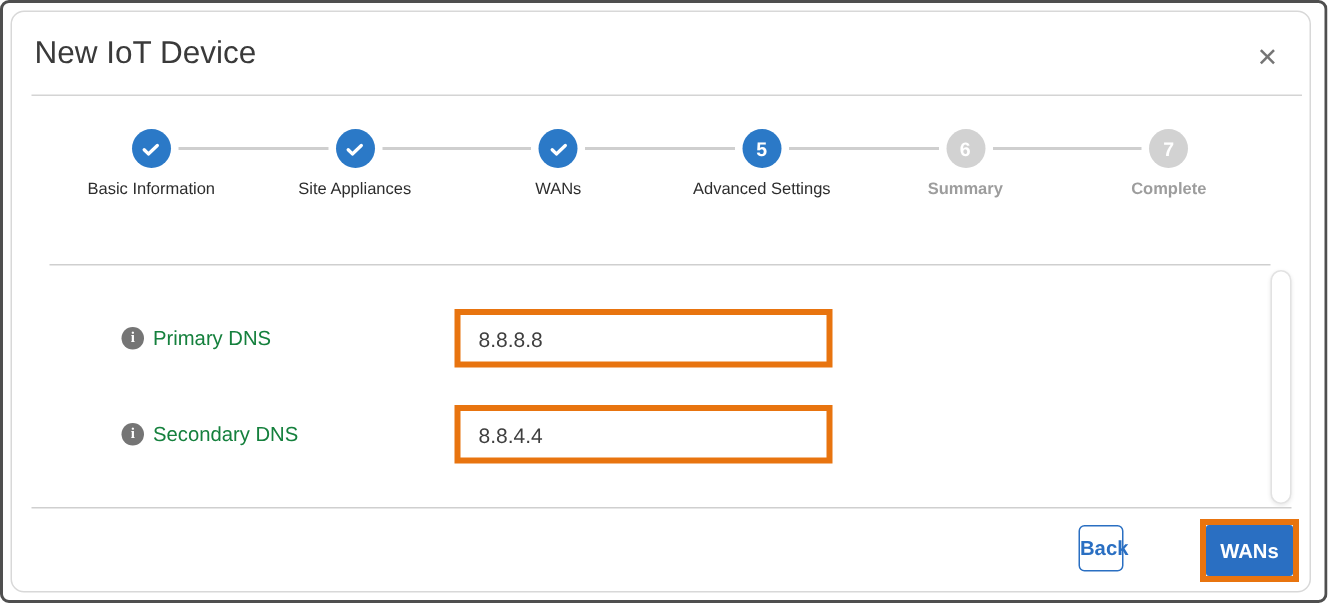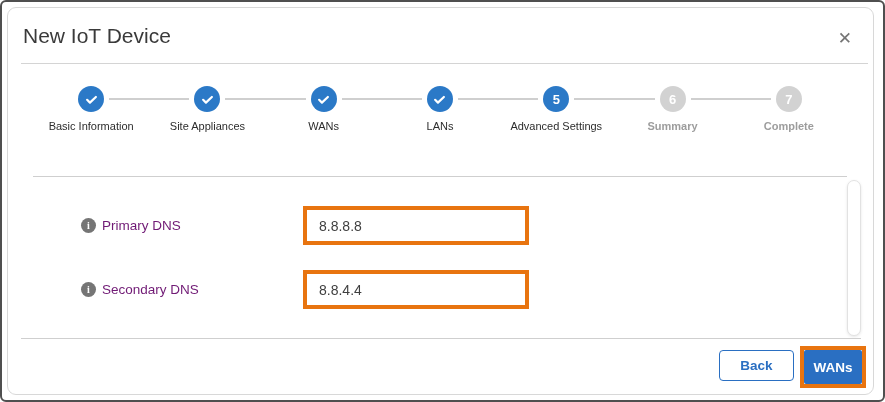--- a/index.html
+++ b/index.html
@@ -53,39 +53,39 @@
   }
 
   
   .field-row { position: absolute; left: 73px; right: 30px; height: 39px; display: flex; align-items: center; }
   .info-icon {
     width: 15px; height: 15px; border-radius: 50%; background: #757575;
     color: #fff; font-size: 10px; font-weight: bold; font-family: "Liberation Serif", serif;
     display: inline-flex; align-items: center; justify-content: center;
     flex: 0 0 auto; cursor: pointer;
   }
-  .field-label { margin-left: 6px; font-size: 13.5px; color: #701a75; }
+  .field-label { margin-left: 6px; font-size: 13.5px; color: #15803d; }
   .field-input {
     position: absolute; left: 222px; top: 0;
-    width: 226px; height: 39px;
+    width: 252px; height: 39px;
     border: 4px solid var(--highlight-orange); background: #fff;
     font-size: 14px; color: #3f3f3f; padding: 0 12px;
     font-family: "Liberation Sans", sans-serif; outline: none;
   }
 
   
   .scroll-thumb {
     position: absolute; left: 839px; top: 172px; width: 14px; height: 156px;
     background: #fff; border: 1px solid #e2e2e2; border-radius: 7px;
     box-shadow: 0 1px 3px rgba(0,0,0,0.10); cursor: pointer;
   }
 
   
   .back-btn {
-    position: absolute; left: 711px; top: 342px; width: 75px; height: 31px;
+    position: absolute; left: 711px; top: 342px; width: 30px; height: 31px;
     background: #fff; border: 1px solid var(--button-blue); border-radius: 4px;
     color: var(--button-blue); font-size: 13.5px; font-weight: bold;
     font-family: "Liberation Sans", sans-serif; cursor: pointer;
   }
   .next-highlight {
     position: absolute; left: 792px; top: 338px; width: 66px; height: 42px;
     border: 4px solid var(--highlight-orange);
   }
   .next-btn {
     width: 58px; height: 34px; display: block;
@@ -126,29 +126,20 @@
         </div>
         <div class="step completed">
           <div class="circle">
             <svg width="15" height="15" viewBox="0 0 24 24">
               <path d="M5 12.5l4.5 4.5L19 8" stroke="#fff" stroke-width="3.5" fill="none" stroke-linecap="round" stroke-linejoin="round"></path>
             </svg>
           </div>
           <div class="step-label">WANs</div>
           <div class="connector"></div>
         </div>
-        <div class="step completed">
-          <div class="circle">
-            <svg width="15" height="15" viewBox="0 0 24 24">
-              <path d="M5 12.5l4.5 4.5L19 8" stroke="#fff" stroke-width="3.5" fill="none" stroke-linecap="round" stroke-linejoin="round"></path>
-            </svg>
-          </div>
-          <div class="step-label">LANs</div>
-          <div class="connector"></div>
-        </div>
         <div class="step active">
           <div class="circle">5</div>
           <div class="step-label">Advanced Settings</div>
           <div class="connector"></div>
         </div>
         <div class="step upcoming">
           <div class="circle">6</div>
           <div class="step-label">Summary</div>
           <div class="connector"></div>
         </div>

